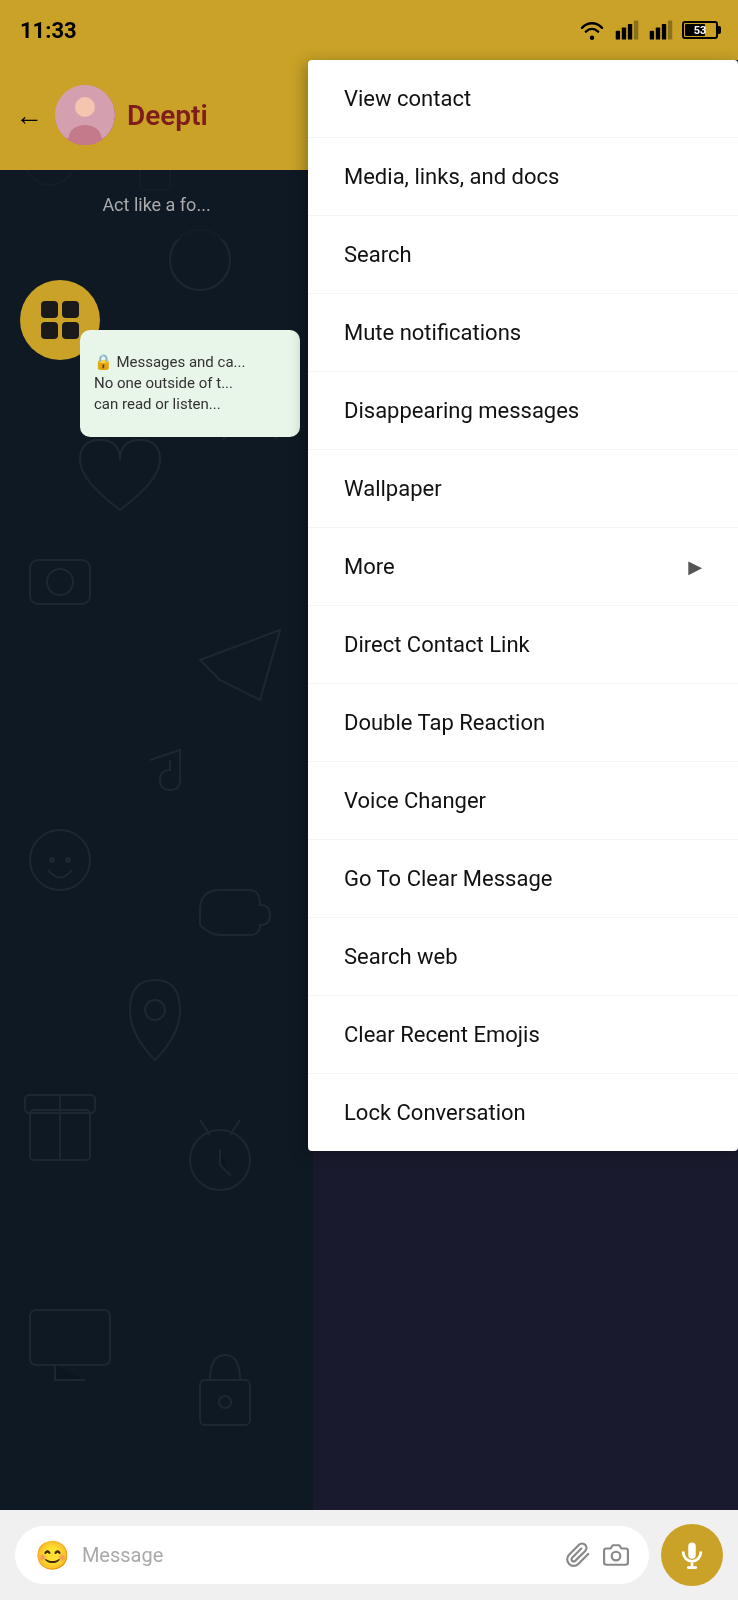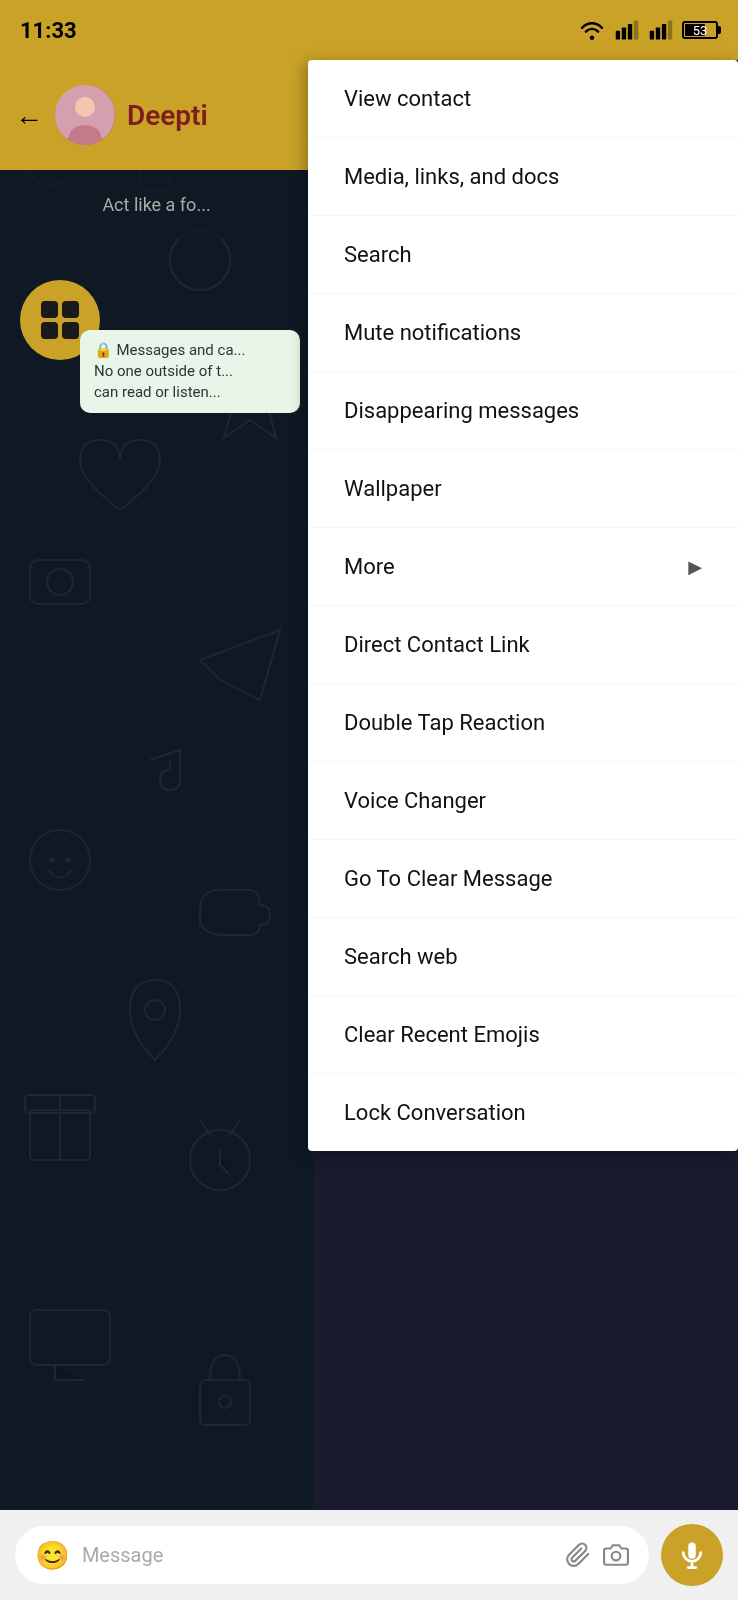--- a/index.html
+++ b/index.html
@@ -66,22 +66,22 @@
 
     .battery-fill {
       background: #000;
       height: 100%;
       width: 65%;
       border-radius: 1px;
     }
 
     .battery-text {
       position: absolute;
-      font-size: 13px;
-      font-weight: normal;
+      font-size: 11px;
+      font-weight: bold;
       color: #fff;
       left: 50%;
       transform: translateX(-50%);
     }
 
     
     .header {
       position: absolute;
       top: 60px;
       left: 0;
@@ -173,21 +173,21 @@
     }
 
     
     .enc-bubble {
       position: absolute;
       top: 270px;
       left: 80px;
       width: 220px;
       background: #e8f5e9;
       border-radius: 10px;
-      padding: 10px 14px;
+      padding: 22px 14px;
       z-index: 5;
     }
 
     .enc-bubble-text {
       font-size: 15px;
       color: #333;
       line-height: 1.4;
     }
 
     

